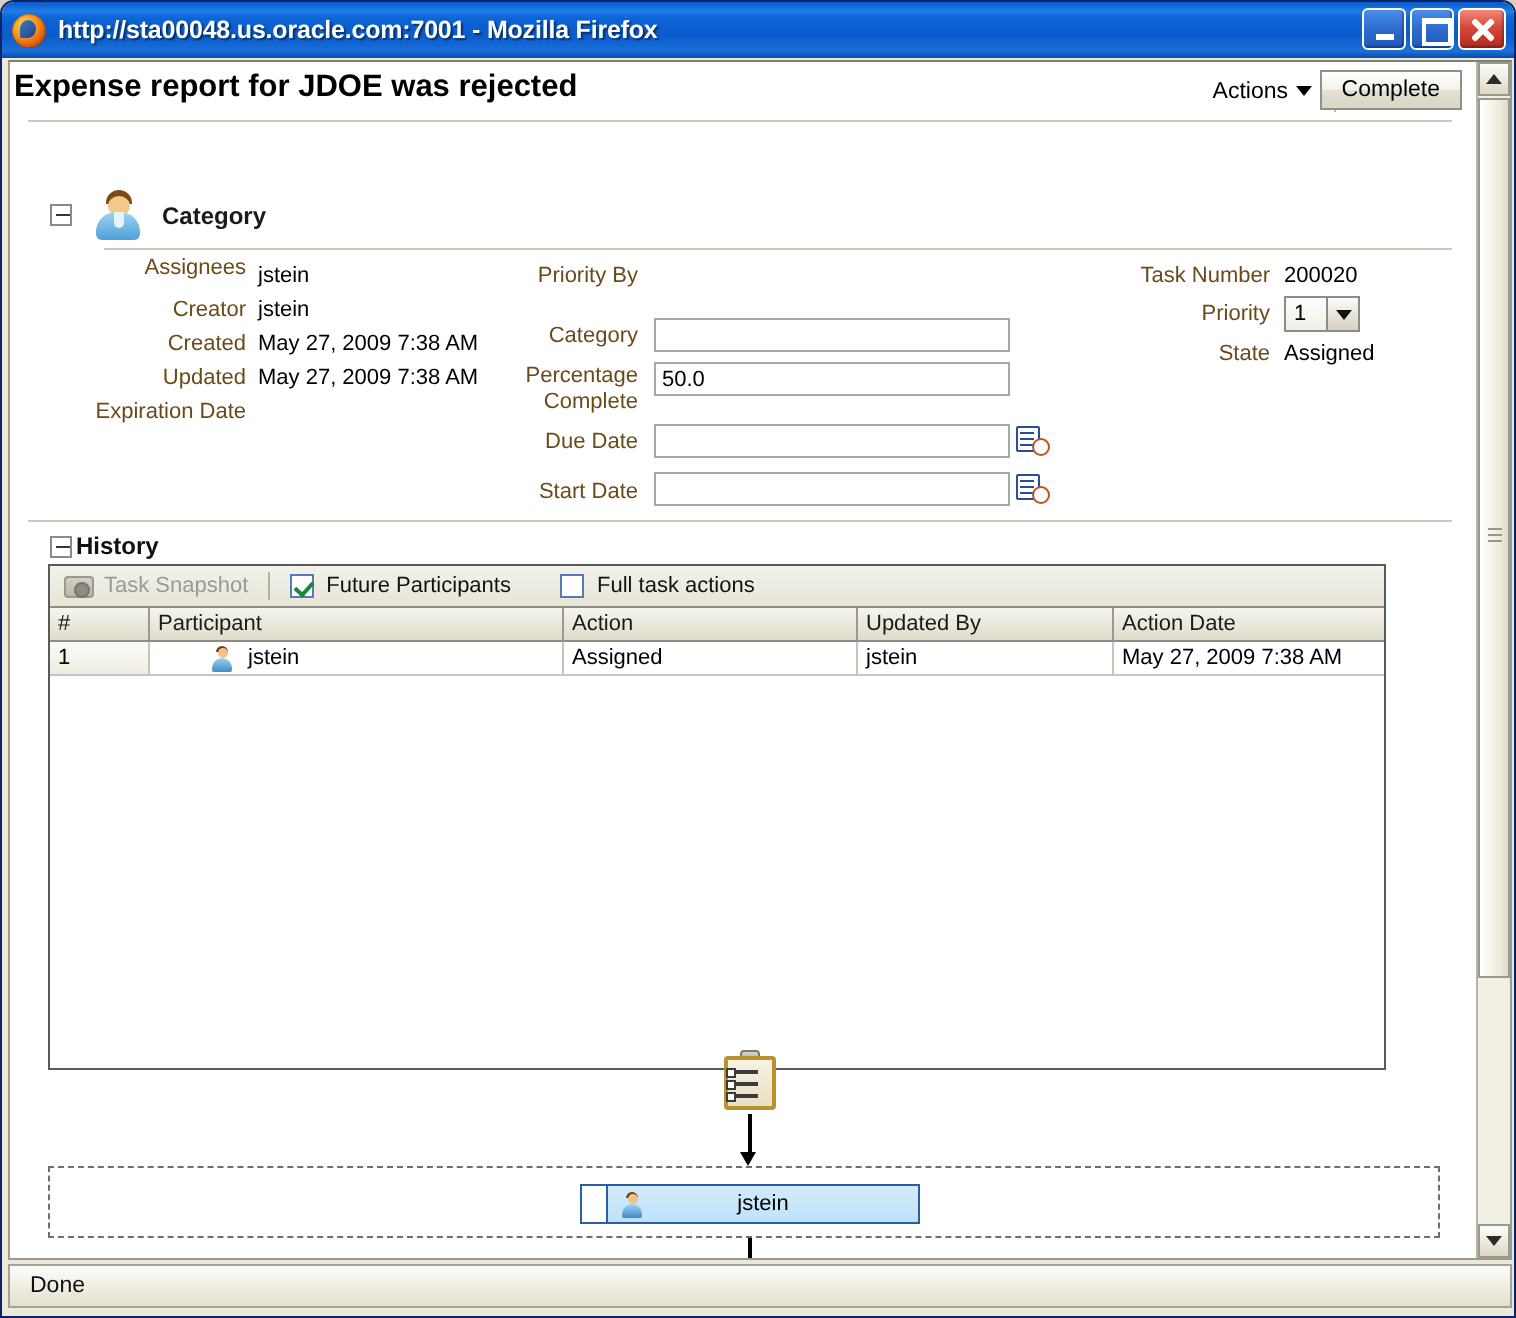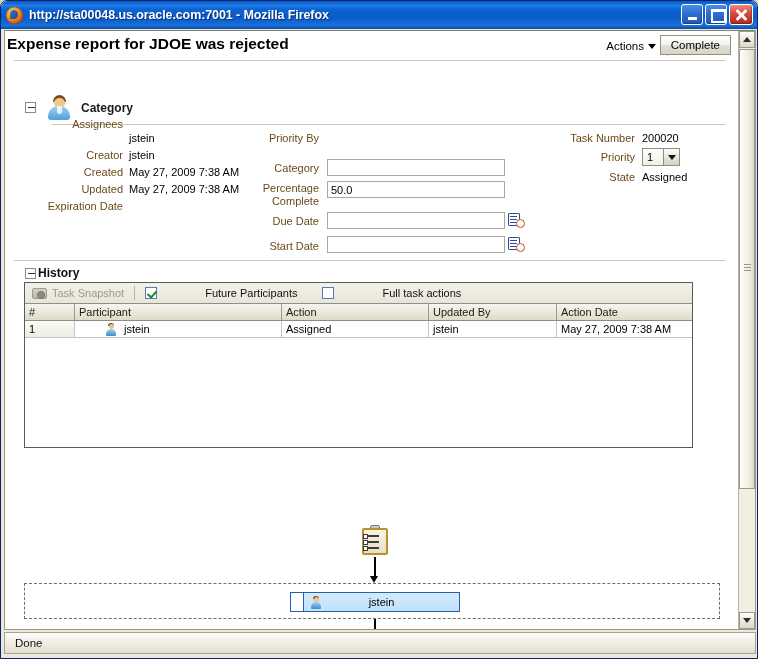--- a/index.html
+++ b/index.html
@@ -266,21 +266,21 @@
     width: 15px; height: 11px; position: relative;
     background: linear-gradient(to bottom,#d3d0c6,#b9b6ab);
     border: 1px solid #9b9890; border-radius: 2px;
   }
   .cam::after {
     content:""; position:absolute; left:4px; top:2px; width:6px;height:6px;
     border-radius:50%; background:#8e8b82; border:1px solid #77746c;
   }
   .tsnap-txt { font-size: 11px; color: #9a9a92; margin-left: 5px; }
   .tb-sep { width:1px; height:14px; background:#b5b2a6; margin: 0 10px 0 10px; }
-  .cbwrap { display:flex; align-items:flex-start; cursor:default;gap:42px; }
+  .cbwrap { display:flex; align-items:flex-start; cursor:default; }
   .cbox {
     width: 12px; height: 12px;
     background:#fff; border:1px solid #5679b8;
     position: relative; flex:0 0 12px;
   }
   .cbox.checked::after {
     content:""; position:absolute; left:3px; top:1px;
     width:4px; height:7px;
     border:solid #168a34; border-width:0 2px 2px 0;
     transform: rotate(42deg);
@@ -467,21 +467,21 @@
         <div class="avatar-big">
           <div class="hair"></div>
             <div class="face"></div>
             <div class="body"></div>
             <div class="collar"></div>
         </div>
         <div class="section-title">Category</div>
       </div>
       <div class="hrule" style="left:47px; top:93px; width:674px;"></div>
 
-      <div class="fld-label" style="left:10px; top:87px; width:108px;">Assignees</div>
+      <div class="fld-label" style="left:10px; top:97px; width:108px;">Assignees</div>
       <div class="fld-value" style="left:124px; top:101px;">jstein</div>
 
       <div class="fld-label" style="left:10px; top:118px; width:108px;">Creator</div>
       <div class="fld-value" style="left:124px; top:118px;">jstein</div>
 
       <div class="fld-label" style="left:10px; top:135px; width:108px;">Created</div>
       <div class="fld-value" style="left:124px; top:135px;">May 27, 2009 7:38 AM</div>
 
       <div class="fld-label" style="left:10px; top:152px; width:108px;text-align:right;">Updated</div>
       <div class="fld-value" style="left:124px; top:152px;">May 27, 2009 7:38 AM</div>
@@ -522,21 +522,21 @@
       <div class="fld-label" style="left:520px; top:140px; width:110px;">State</div>
       <div class="fld-value" style="left:637px; top:140px;">Assigned</div>
 
       <div class="hrule" style="left:9px; top:229px; width:712px;"></div>
 
       <div class="section-head" style="left:20px; top:235px;">
         <div class="expand-box"></div>
         <div class="hist-label" style="position:relative; margin-left:2px;">History</div>
       </div>
 
-      <div class="hist-panel" style="left:19px; top:251px; width:669px; height:166px;">
+      <div class="hist-panel" style="left:19px; top:251px; width:669px; height:253px;">
         <div class="hist-toolbar">
           <div class="tsnap">
             <span class="cam"></span>
             <span class="tsnap-txt">Task Snapshot</span>
           </div>
           <div class="tb-sep"></div>
           <div class="cbwrap">
             <span class="cbox checked"></span>
             <span class="cb-txt">Future Participants</span>
           </div>

